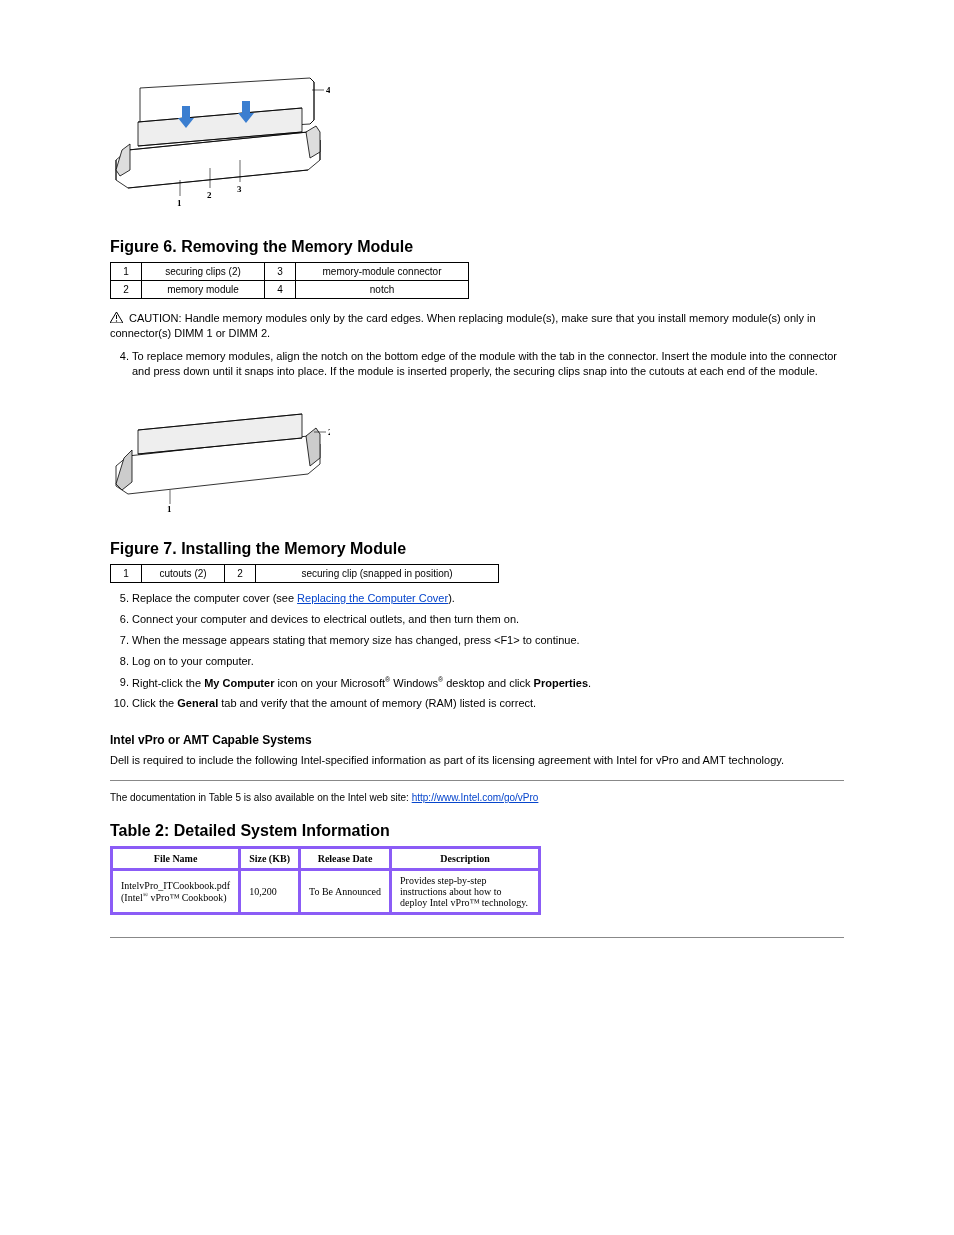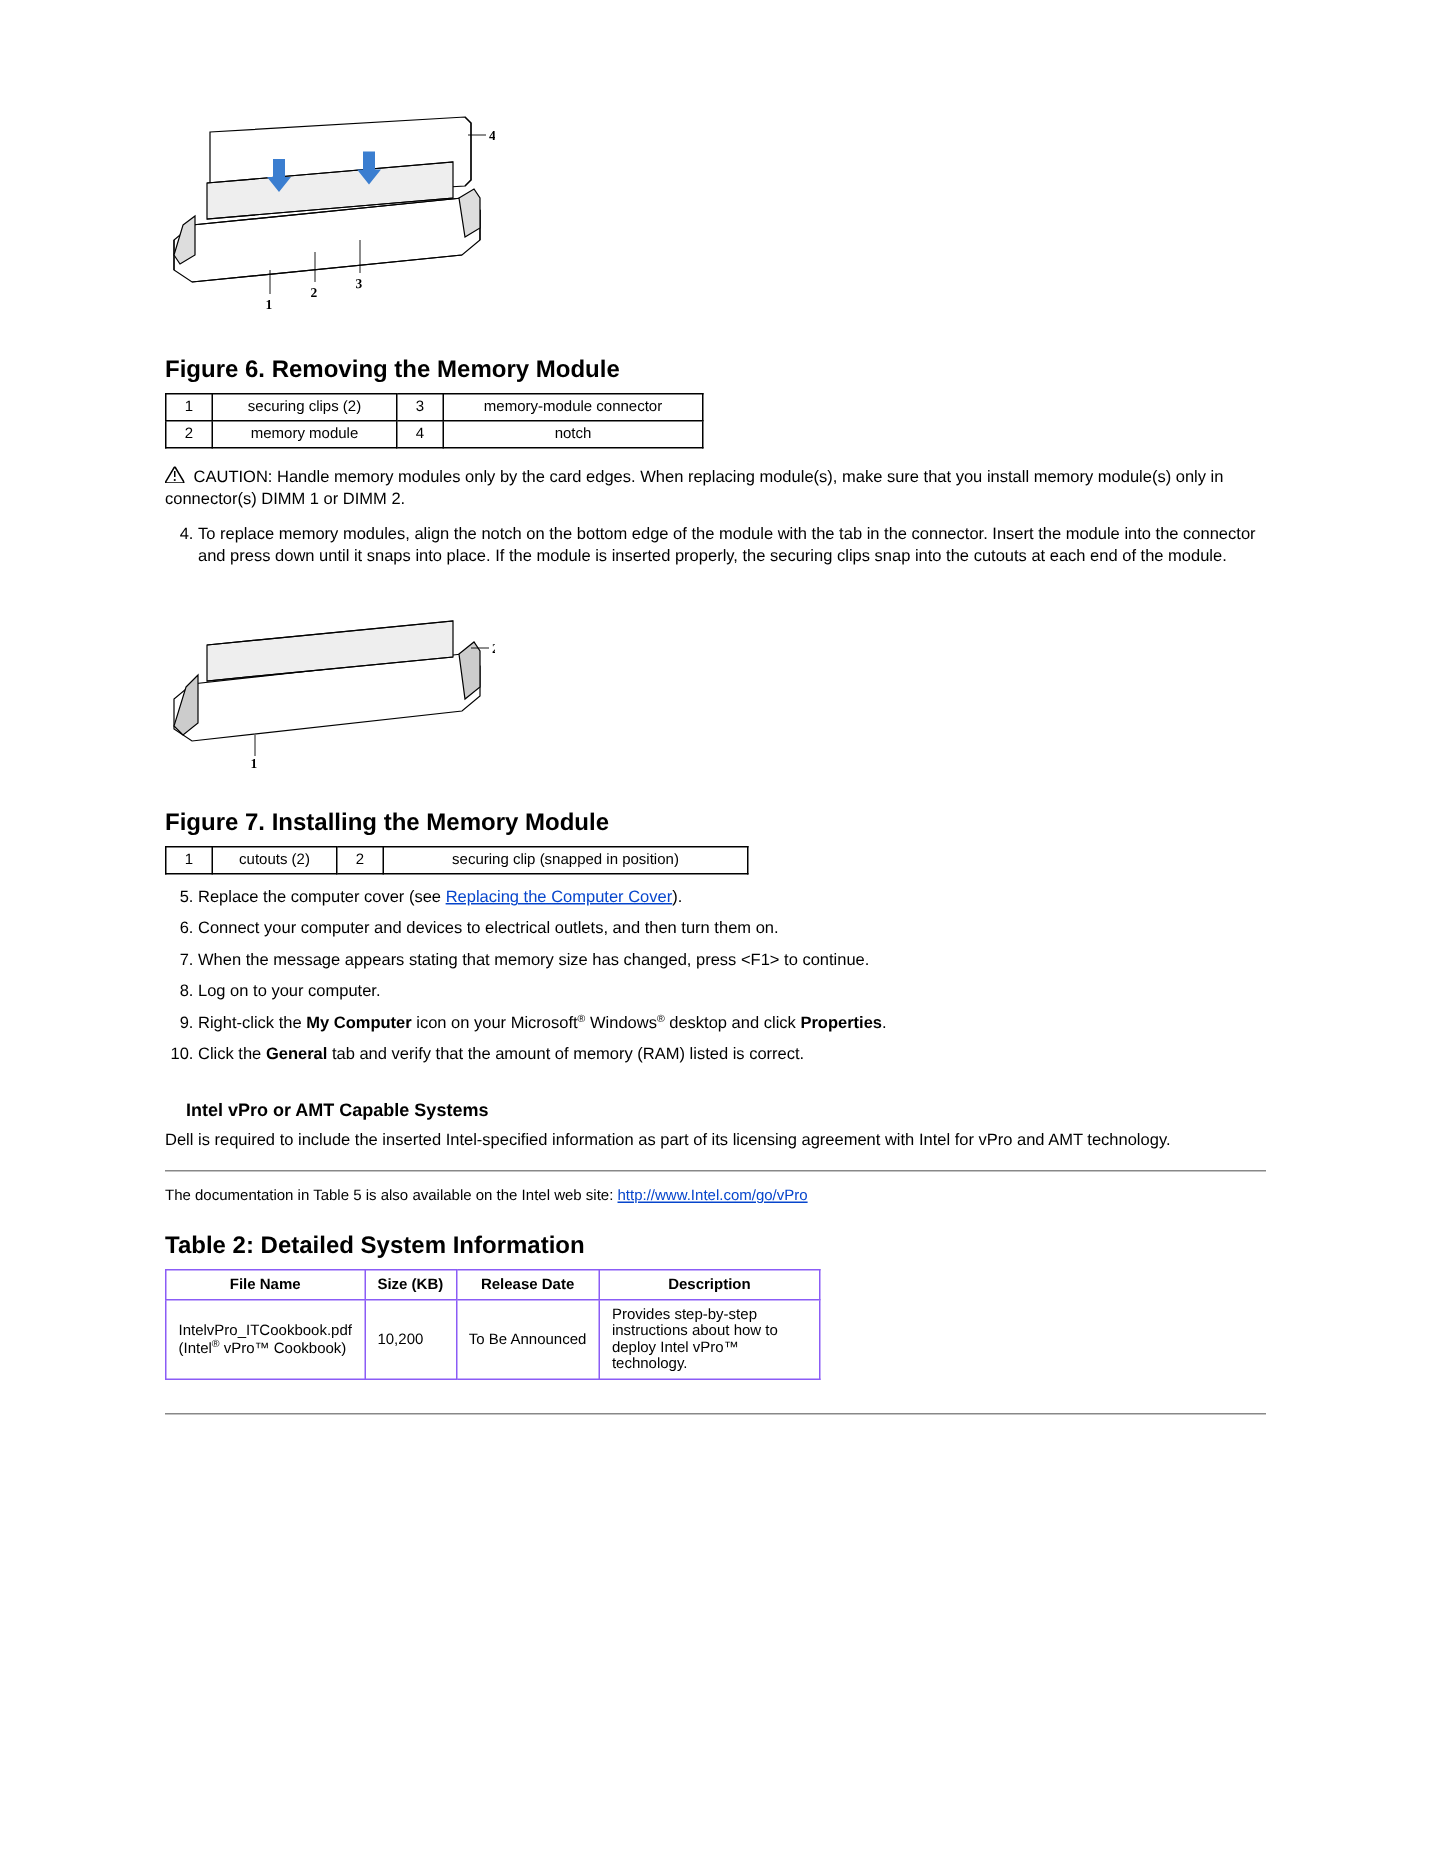--- a/index.html
+++ b/index.html
@@ -63,40 +63,41 @@
     line-height: 1.35;
   }
   .link {
     color: #0645cc;
     text-decoration: underline;
     cursor: pointer;
   }
   h2.section {
     font-weight: bold;
     font-size: 12px;
-    margin: 22px 0 6px 14px;
+    margin: 22px 0 6px 0;
   }
   p.body {
     margin: 4px 0;
     line-height: 1.35;
   }
   hr.thin {
     border: none;
     border-top: 1px solid #888;
     margin: 12px 0 10px 0;
   }
   table.t2 {
     border-collapse: collapse;
     margin-top: 4px;
   }
   table.t2 th, table.t2 td {
-    border: 1px solid #8b5cf6;
+    border: 3px solid #8b5cf6;
     padding: 4px 8px;
     font-size: 10px;
     text-align: left;
+    font-family: Liberation Serif, serif;
   }
   table.t2 th {
     font-weight: bold;
     text-align: center;
   }
   .small {
     font-size: 10px;
   }
   .sup {
     font-size: 7px;
@@ -230,21 +231,21 @@
     <li><span>Log on to your computer.</span></li>
     <li>
       <span>Right-click the <b>My Computer</b> icon on your Microsoft</span><span class="sup">®</span><span> Windows</span><span class="sup">®</span><span> desktop and click </span><b>Properties</b><span>.</span>
     </li>
     <li>
       <span>Click the </span><b>General</b><span> tab and verify that the amount of memory (RAM) listed is correct.</span>
     </li>
   </ol>
 
   <h2 class="section">Intel vPro or AMT Capable Systems</h2>
-  <p class="body">Dell is required to include the inserted Intel-specified information as part of its licensing agreement with Intel for vPro and AMT technology.</p>
+  <p class="body">Dell is required to include the following Intel-specified information as part of its licensing agreement with Intel for vPro and AMT technology.</p>
 
   <hr class="thin">
 
   <p class="body small">
     <span>The documentation in Table 5 is also available on the Intel web site: </span>
     <span class="link">http://www.Intel.com/go/vPro</span>
   </p>
 
   <div class="caption" style="margin-top:18px">Table 2: Detailed System Information</div>
 

